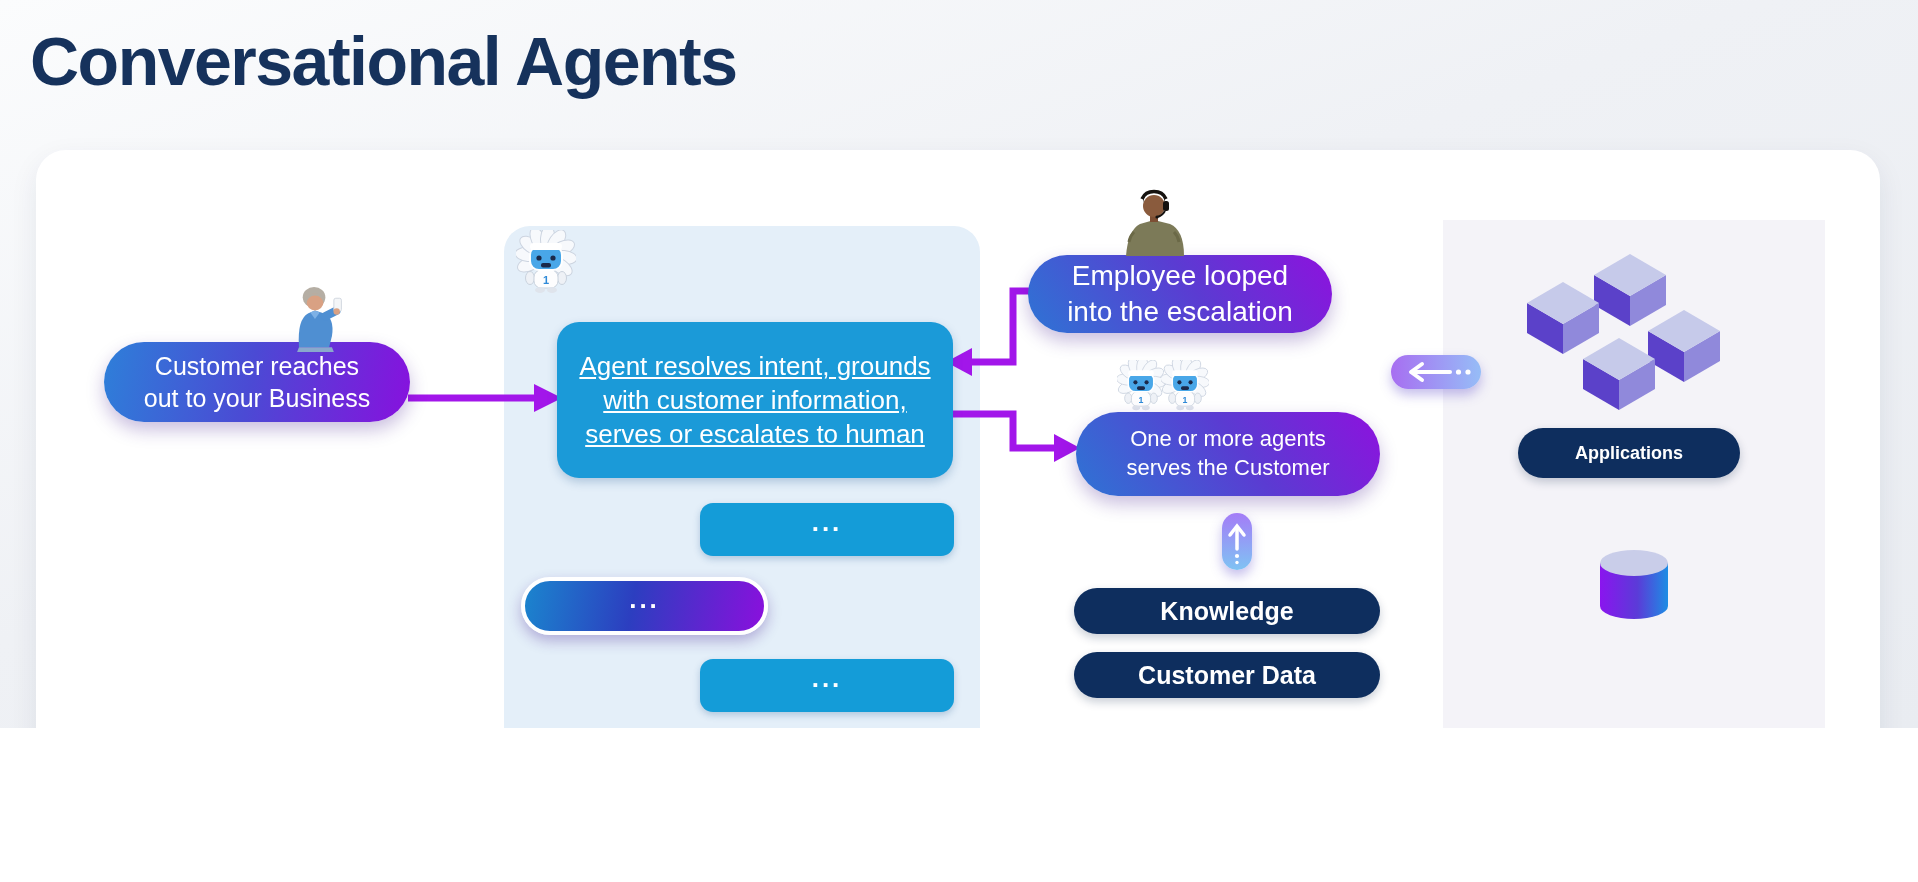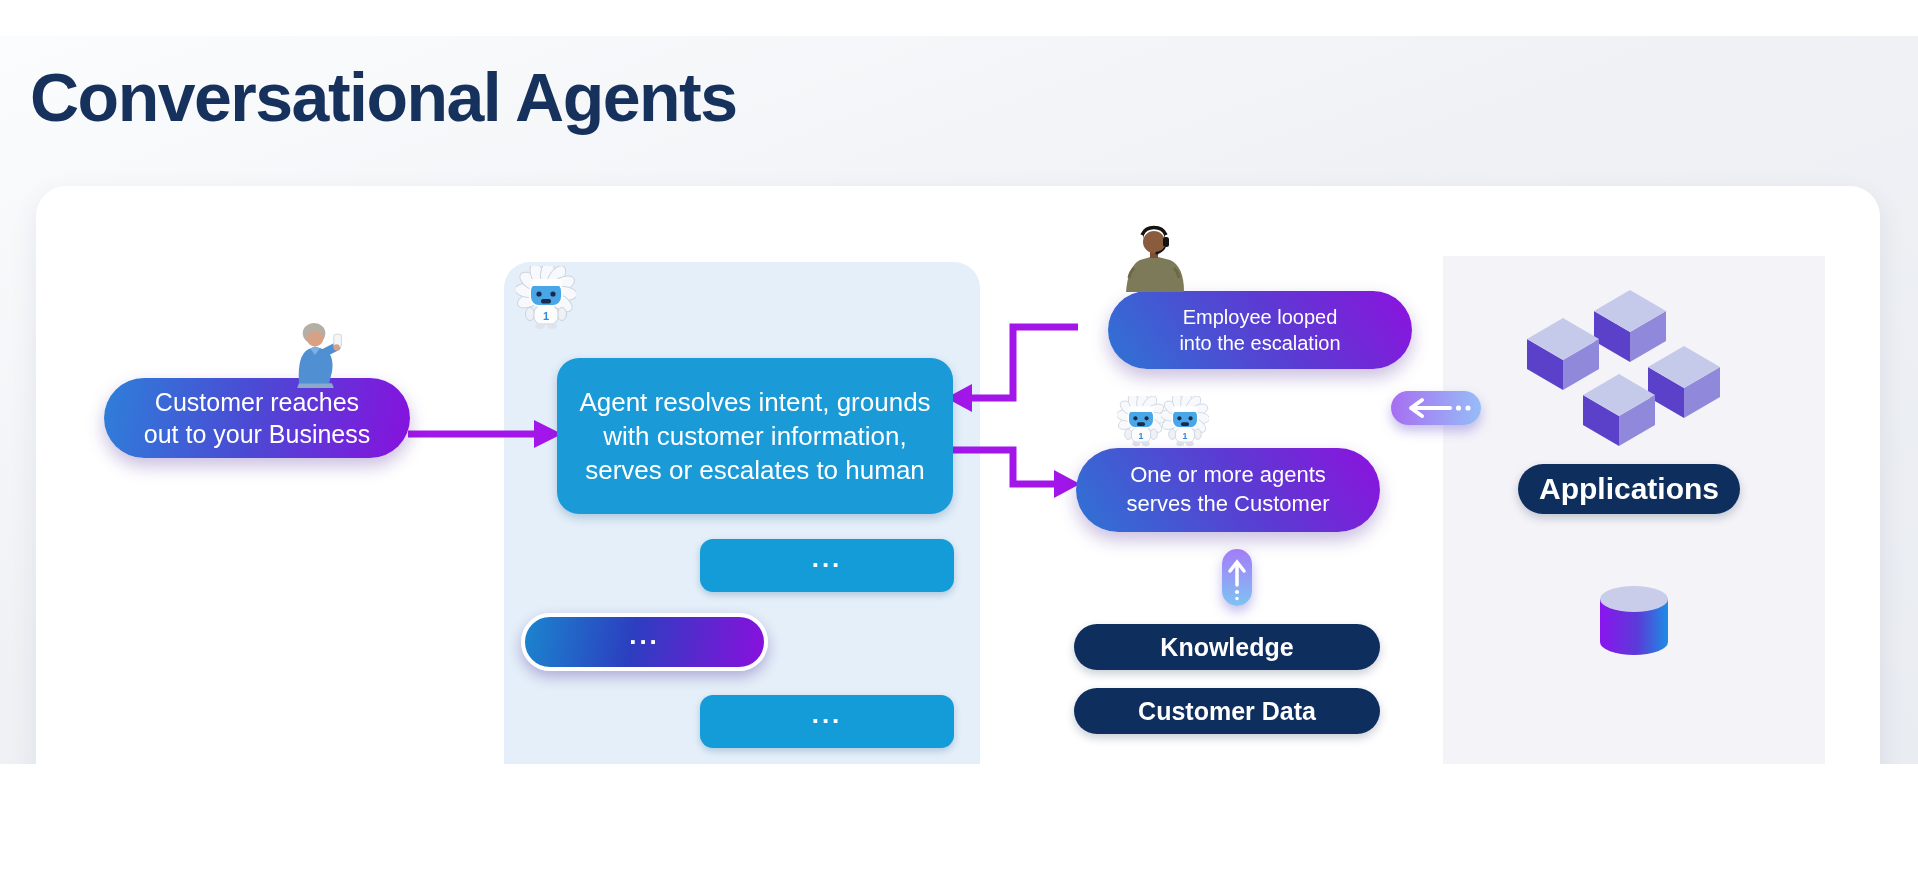--- a/index.html
+++ b/index.html
@@ -1,55 +1,55 @@
 <!DOCTYPE html>
 <html><head>
 <meta charset="utf-8">
 <style>
   html,body{margin:0;padding:0;}
   body{font-family:"Liberation Sans",sans-serif;}
   .stage{position:relative;width:1918px;height:728px;overflow:hidden;
-         background:linear-gradient(160deg,#fbfcfd 0%,#eff1f5 45%,#e9ecf1 100%);margin-top:36px;}
+         background:linear-gradient(160deg,#fbfcfd 0%,#eff1f5 45%,#e9ecf1 100%);}
   .page-title{position:absolute;left:30px;top:22px;margin:0;font-size:68px;font-weight:700;
               letter-spacing:-1.5px;color:#16325C;}
   .card{position:absolute;left:36px;top:150px;width:1844px;height:655px;background:#ffffff;
         border-radius:30px;box-shadow:0 10px 28px rgba(30,40,80,.08);}
   .chat-panel{position:absolute;left:504px;top:226px;width:476px;height:538px;
               background:#E4EFF9;border-radius:26px;z-index:1;}
   .systems-panel{position:absolute;left:1443px;top:220px;width:382px;height:541px;
                  background:#F4F3F8;z-index:1;}
   .arrows{position:absolute;left:0;top:0;width:1918px;height:882px;z-index:5;pointer-events:none;}
   .pill{position:absolute;display:flex;align-items:center;justify-content:center;text-align:center;
         color:#fff;white-space:pre-line;line-height:1.3;z-index:6;}
   .grad{background:linear-gradient(100deg,#2E7FD9 0%,#4b4ad4 48%,#8711DE 100%);
         box-shadow:0 8px 18px rgba(60,20,140,.28);}
   .grad-up{background:linear-gradient(55deg,#2E74D4 0%,#5b3bd2 55%,#8d12de 100%);
            box-shadow:0 8px 18px rgba(60,20,140,.28);}
   .customer-pill{left:104px;top:342px;width:306px;height:80px;border-radius:42px;font-size:25px;text-align:center;}
-  .employee-pill{left:1108px;top:255px;width:304px;height:78px;border-radius:40px;font-size:20px;}
+  .employee-pill{left:1028px;top:255px;width:304px;height:78px;border-radius:40px;font-size:28px;}
   .agents-pill{left:1076px;top:412px;width:304px;height:84px;border-radius:44px;font-size:22px;}
   .agent-box{position:absolute;left:557px;top:322px;width:396px;height:156px;border-radius:22px;
              background:#1B9AD8;display:flex;align-items:center;justify-content:center;text-align:center;
              color:#fff;font-size:26px;line-height:1.32;white-space:pre-line;z-index:6;
-             box-shadow:0 4px 10px rgba(20,80,140,.25);}
+             box-shadow:0 4px 10px rgba(20,80,140,.25);text-decoration:underline;}
   .bubble{position:absolute;display:flex;align-items:center;justify-content:center;color:#fff;
           font-size:26px;font-weight:700;letter-spacing:3px;z-index:6;}
   .bubble span{transform:translateY(-7px);}
   .bubble-blue{width:254px;height:53px;border-radius:13px;background:#149CD8;
                box-shadow:0 3px 7px rgba(20,80,140,.25);}
   .b1{left:700px;top:503px;}
   .b3{left:700px;top:659px;}
   .b2{left:521px;top:577px;width:239px;height:50px;border-radius:30px;border:4px solid #ffffff;
       background:linear-gradient(100deg,#1b85ce 0%,#2c3ec0 45%,#8a10dd 100%);
       box-shadow:0 6px 14px rgba(60,20,140,.3);}
   .navy-pill{position:absolute;display:flex;align-items:center;justify-content:center;color:#fff;
              font-weight:700;background:#0E2E5E;z-index:6;box-shadow:0 4px 10px rgba(10,30,70,.22);}
   .knowledge-pill{left:1074px;top:588px;width:306px;height:46px;border-radius:24px;font-size:25px;}
   .customer-data-pill{left:1074px;top:652px;width:306px;height:46px;border-radius:24px;font-size:25px;}
-  .applications-pill{left:1518px;top:428px;width:222px;height:50px;border-radius:26px;font-size:30px;}
+  .applications-pill{left:1518px;top:428px;width:222px;height:50px;border-radius:26px;font-size:18px;}
   .data-pill{left:1520px;top:637px;width:226px;height:47px;border-radius:25px;font-size:25px;}
   .icon{position:absolute;z-index:7;}
   .bot-single{left:516px;top:230px;}
   .bots-pair{left:1117px;top:360px;display:flex;z-index:6;}
   .bots-pair svg + svg{margin-left:-4px;}
   .customer-photo{left:282px;top:284px;}
   .employee-photo{left:1114px;top:184px;}
   .up-badge{left:1222px;top:513px;width:30px;height:57px;border-radius:16px;
             background:linear-gradient(180deg,#a47cf7 0%,#7fc3f3 100%);
             box-shadow:0 6px 12px rgba(90,70,200,.35);display:flex;align-items:center;justify-content:center;}

